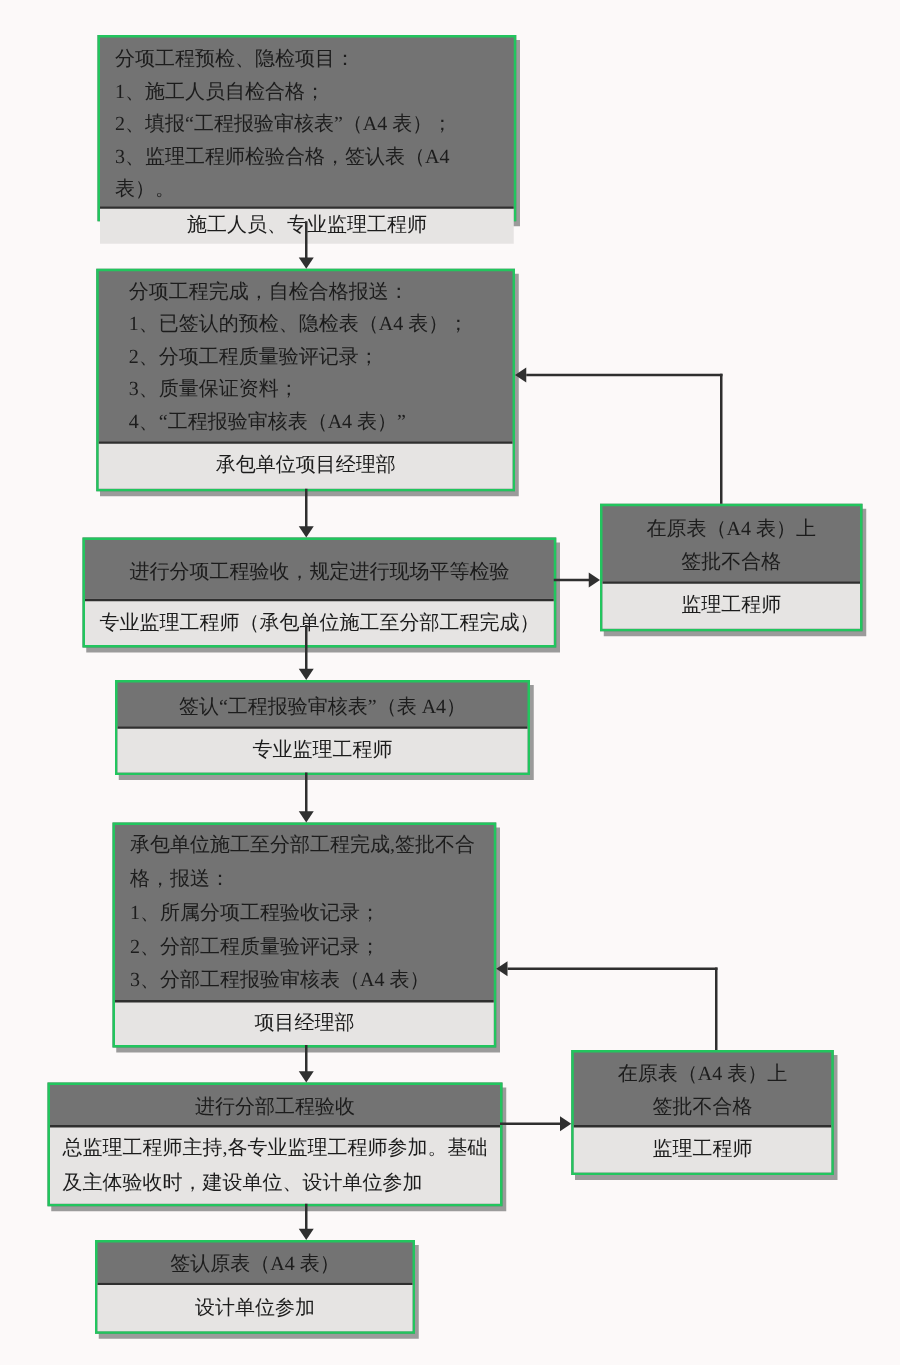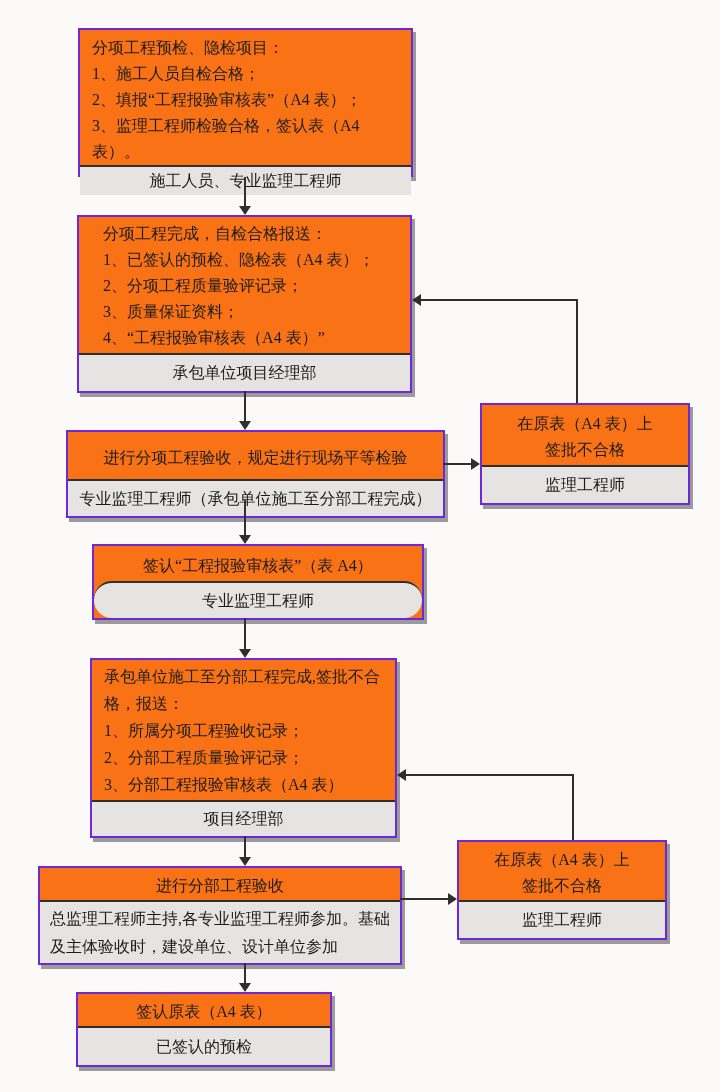--- a/index.html
+++ b/index.html
@@ -10,22 +10,22 @@
   #stage{
     position:relative;
     width:720px;height:1092px;
     background:#fcf9f9;
     overflow:hidden;
     color:#1c1c1c;
   }
   .fbox{
     position:absolute;
     box-sizing:border-box;
-    border:2px solid #6d28d9;
-    background:#f97316;
+    border:2px solid #22c55e;
+    background:#737373;
     box-shadow:3px 4px 0 #9b9b9b;
     display:flex;
     flex-direction:column;
     font-size:16px;
   }
   .fbody{
     flex:1;
     padding:4px 12px 0 12px;
     display:flex;
     flex-direction:column;
@@ -84,21 +84,21 @@
     <div class="fbody">
       <div class="fline fcenter">进行分项工程验收，规定进行现场平等检验</div>
     </div>
     <div class="ffooter" style="height:37px;">专业监理工程师（承包单位施工至分部工程完成）</div>
   </div>
 
   <div class="fbox" style="left:92px;top:544px;width:332px;height:76px;">
     <div class="fbody">
       <div class="fline fcenter">签认“工程报验审核表”（表 A4）</div>
     </div>
-    <div class="ffooter" style="height:37px;border-radius:18px;">专业监理工程师</div>
+    <div class="ffooter" style="height:37px;">专业监理工程师</div>
   </div>
 
   <div class="fbox" style="left:90px;top:658px;width:307px;height:180px;">
     <div class="fbody lines-left" style="padding-top:3px;line-height:27px;">
       <div class="fline" style="line-height:27px;">承包单位施工至分部工程完成,签批不合格，报送：</div>
       <div class="fline" style="line-height:27px;">1、所属分项工程验收记录；</div>
       <div class="fline" style="line-height:27px;">2、分部工程质量验评记录；</div>
       <div class="fline" style="line-height:27px;">3、分部工程报验审核表（A4 表）</div>
     </div>
     <div class="ffooter" style="height:36px;">项目经理部</div>
@@ -108,21 +108,21 @@
     <div class="fbody">
       <div class="fline fcenter">进行分部工程验收</div>
     </div>
     <div class="ffooter left" style="height:63px;line-height:28px;padding:2px 10px;">总监理工程师主持,各专业监理工程师参加。基础及主体验收时，建设单位、设计单位参加</div>
   </div>
 
   <div class="fbox" style="left:76px;top:992px;width:256px;height:75px;">
     <div class="fbody">
       <div class="fline fcenter">签认原表（A4 表）</div>
     </div>
-    <div class="ffooter" style="height:39px;">已签认的预检</div>
+    <div class="ffooter" style="height:39px;">设计单位参加</div>
   </div>
 
   <div class="fbox" style="left:480px;top:403px;width:210px;height:102px;">
     <div class="fbody">
       <div class="fline fcenter">在原表（A4 表）上</div>
       <div class="fline fcenter">签批不合格</div>
     </div>
     <div class="ffooter" style="height:38px;">监理工程师</div>
   </div>
 

